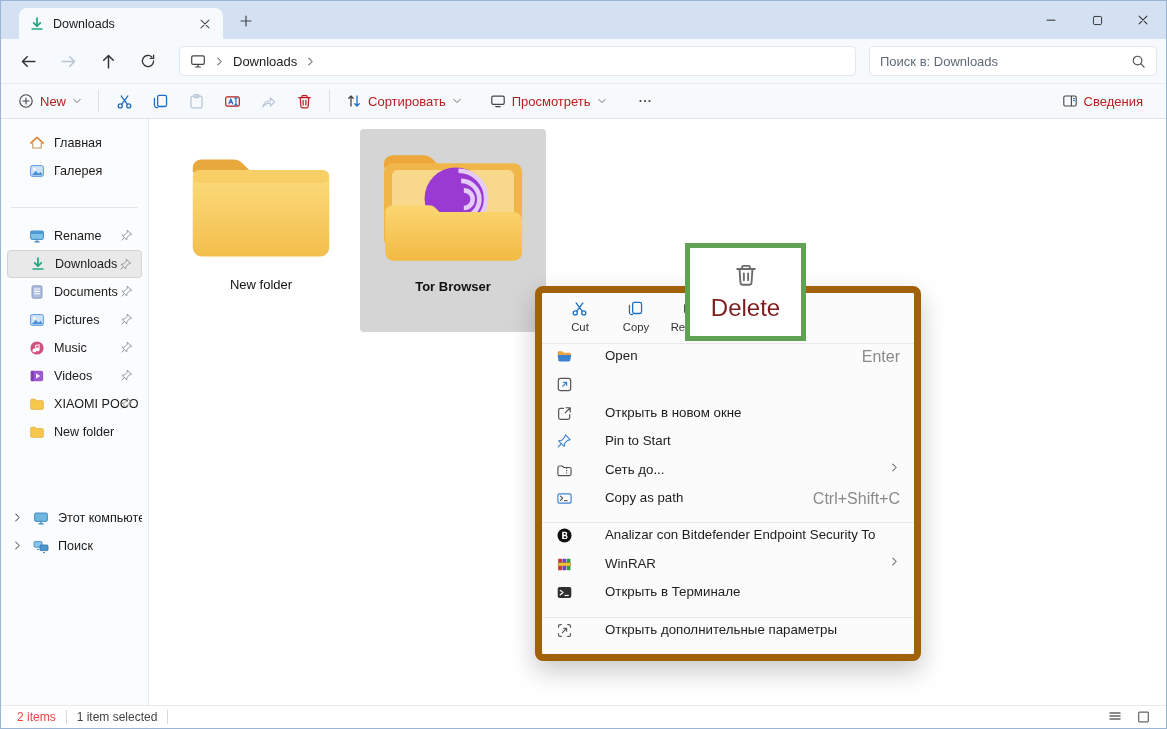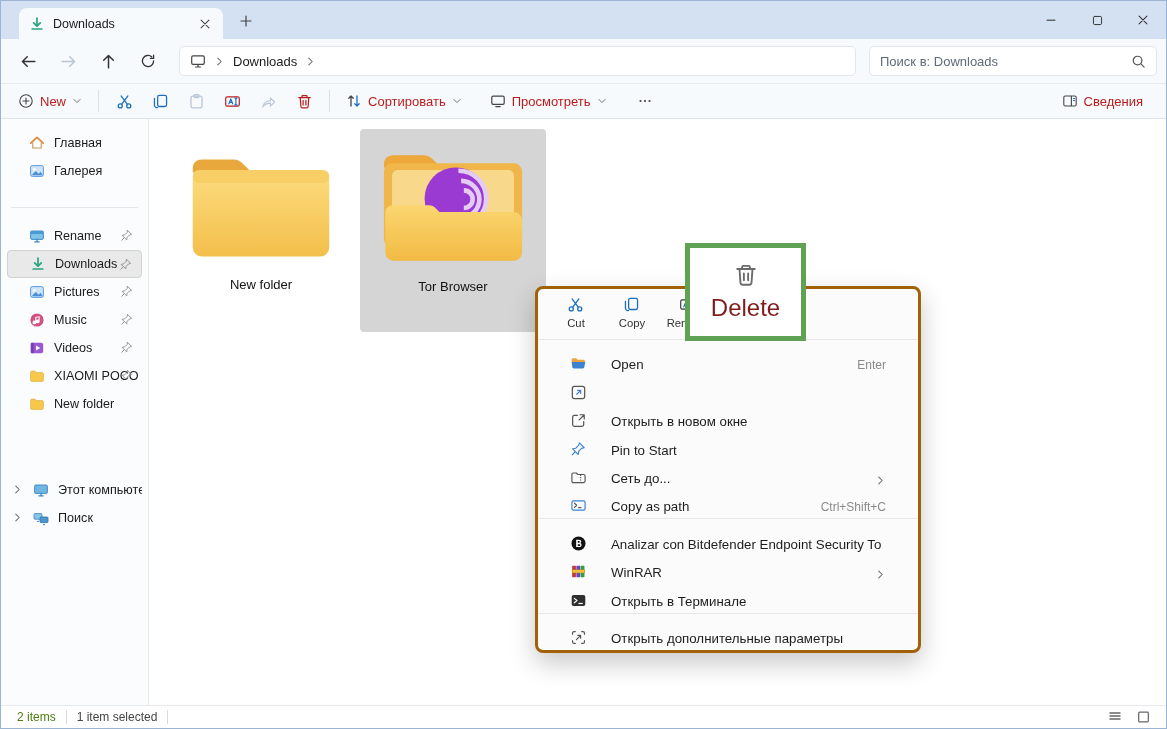--- a/index.html
+++ b/index.html
@@ -55,33 +55,33 @@
   .sb-pin { position:absolute; right:9px; top:7px; color:#8a8a8a; }
   .sb-chev { position:absolute; left:5px; top:8px; color:#666; }
   .sb-item.tree { padding-left:26px; }
   .sb-divider { height:1px; background:#e4e6e9; margin:22px 10px 14px 10px; }
   .sb-gap { height:58px; }
 
   
   .content { position:absolute; left:149px; top:118px; right:0; bottom:23px; background:#fff; }
   .tile { position:absolute; width:186px; height:203px; display:flex; flex-direction:column; align-items:center; border-radius:4px; }
   .tile .tile-label { font-size:13px; margin-top:6px; color:#111; }
-  .tile.sel { background:#d5d5d5; }
+  .tile.sel { background:#d5d5d5;font-weight:bold; }
 
   
   .ctx { position:absolute; left:534px; top:285px; width:386px; background:#fbfbfc;
-         border:3px solid #a16207; border-radius:8px; box-shadow:0 10px 26px rgba(0,0,0,.22); z-index:10; padding-bottom:4px; }
+         border:7px solid #a16207; border-radius:8px; box-shadow:0 10px 26px rgba(0,0,0,.22); z-index:10; padding-bottom:4px; }
   .qa-row { height:46px; display:flex; align-items:center; padding-left:12px; gap:4px; }
   .qa { width:52px; height:42px; display:flex; flex-direction:column; align-items:center; justify-content:center; gap:3px; border-radius:5px; }
   .qa-label { font-size:11.3px; color:#333; }
   .ctx-sep { height:1px; background:#e8e8ea; margin:4px 0; }
-  .menu-item { height:28.4px; display:flex; align-items:flex-end; padding:0 32px; gap:4px; }
+  .menu-item { height:28.4px; display:flex; align-items:flex-start; padding:0 14px; gap:12px; }
   .mi-icon { width:17px; height:17px; margin-right:20px; flex:none; }
   .mi-label { font-size:13.3px; white-space:nowrap; overflow:hidden; flex:1; color:#1d1d1d; }
-  .mi-short { font-size:12px; color:#8a8a8a; margin-left:12px; white-space:nowrap; }
+  .mi-short { font-size:16px; color:#8a8a8a; margin-left:12px; white-space:nowrap; }
   .mi-sub { color:#666; margin-left:12px; }
 
   
   .hl-box { position:absolute; left:684px; top:242px; width:121px; height:98px; background:#fff;
             border:5px solid #5fa254; z-index:20; display:flex; flex-direction:column; align-items:center; justify-content:center; gap:6px; }
   .hl-label { font-size:24px; color:#7f1d1d; }
 
   
   .statusbar { position:absolute; left:0; bottom:0; width:100%; height:23px; border-top:1px solid #e6e9ed;
                background:#fff; display:flex; align-items:center; font-size:12px; color:#444; }
@@ -361,20 +361,37 @@
         <span style="width: 16px; height: 16px; display: inline-block;">
           <svg width="16" height="16" viewBox="0 0 16 16">
             <g stroke-linecap="round" stroke-linejoin="round" fill="none" stroke="#23a47f" stroke-width="1.7">
               <path d="M8 2.2v7.6"></path>
               <path d="M4.7 6.8 8 10.1 11.3 6.8"></path>
               <path d="M3.2 13h9.6"></path>
             </g>
           </svg>
         </span>
         <span class="sb-label">Downloads</span>
+        <span class="sb-pin" style="width: 13px; height: 13px;">
+          <svg width="13" height="13" viewBox="0 0 16 16">
+            <g stroke-linecap="round" stroke-linejoin="round" fill="none" stroke="currentColor" stroke-width="1.1">
+              <path d="M9.4 1.8 14.2 6.6 11.6 7.4 8.8 10.2 8.2 13.4 2.6 7.8 5.8 7.2 8.6 4.4z"></path>
+              <path d="M5 11 2.2 13.8"></path>
+            </g>
+          </svg>
+        </span>
+      </div>
+      <div class="sb-item">
+        <span style="width: 16px; height: 16px; display: inline-block;">
+          <svg width="16" height="16" viewBox="0 0 16 16">
+            <rect x="3" y="1.8" width="10" height="12.4" rx="1.4" fill="#aebedd" stroke="#7d8fb3" stroke-width=".8"></rect>
+            <path d="M5 5h6M5 7.4h6M5 9.8h6" stroke="#fff" stroke-width="1.1"></path>
+          </svg>
+        </span>
+        <span class="sb-label">Documents</span>
         <span class="sb-pin" style="width: 13px; height: 13px;">
           <svg width="13" height="13" viewBox="0 0 16 16">
             <g stroke-linecap="round" stroke-linejoin="round" fill="none" stroke="currentColor" stroke-width="1.1">
               <path d="M9.4 1.8 14.2 6.6 11.6 7.4 8.8 10.2 8.2 13.4 2.6 7.8 5.8 7.2 8.6 4.4z"></path>
               <path d="M5 11 2.2 13.8"></path>
             </g>
           </svg>
         </span>
       </div>
       <div class="sb-item">
@@ -693,21 +710,21 @@
           <path d="M5.6 4.3V3.2c0-.5.3-.8.8-.8h3.2c.5 0 .8.3.8.8v1.1"></path>
           <path d="M4 4.3l.6 8.4c.1.8.6 1.3 1.4 1.3h4c.8 0 1.3-.5 1.4-1.3l.6-8.4"></path>
           <path d="M6.7 7v4.2M9.3 7v4.2"></path>
         </g>
       </svg>
     </span>
   <span class="hl-label">Delete</span>
 </div>
 
 <div class="statusbar">
-  <span class="st-text st-first" style="color:#4d7c0f;">2 items</span>
+  <span class="st-text st-first" style="color:#ef4444;">2 items</span>
   <span class="st-text">1 item selected</span>
   <div class="st-right">
     <span class="st-view">
         <svg width="16" height="14" viewBox="0 0 16 14">
           <path d="M2.5 3h11M2.5 6h11M2.5 9h11" stroke="#666" stroke-width="1.6"></path>
         </svg>
       </span>
     <span class="st-view">
         <svg width="15" height="14" viewBox="0 0 16 16">
           <rect x="2.5" y="2.5" width="11" height="11" rx="1" stroke-linecap="round" stroke-linejoin="round" fill="none" stroke="#666" stroke-width="1.4"></rect>

